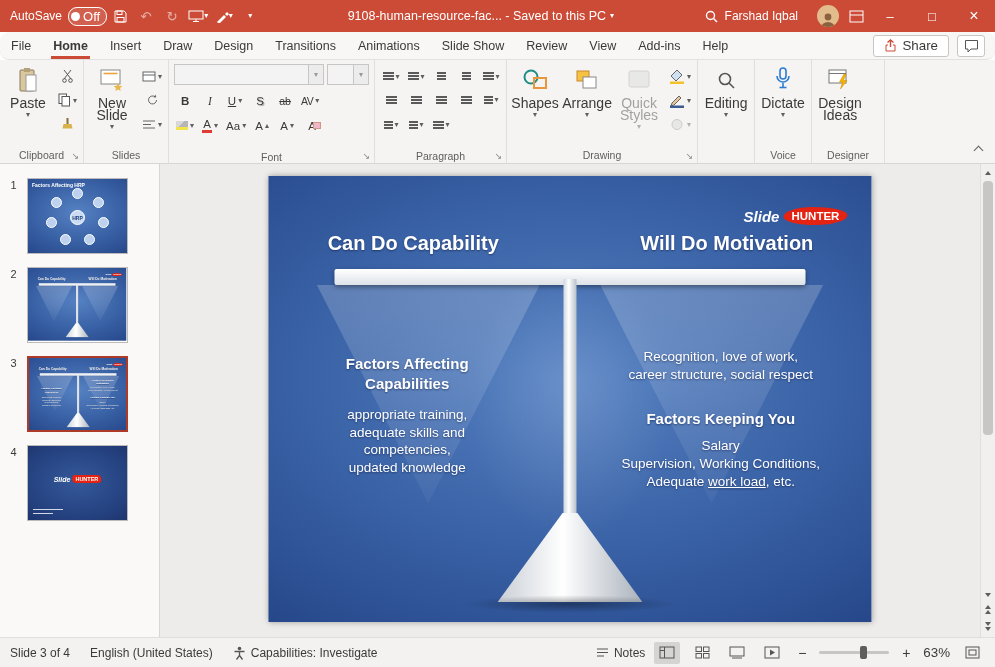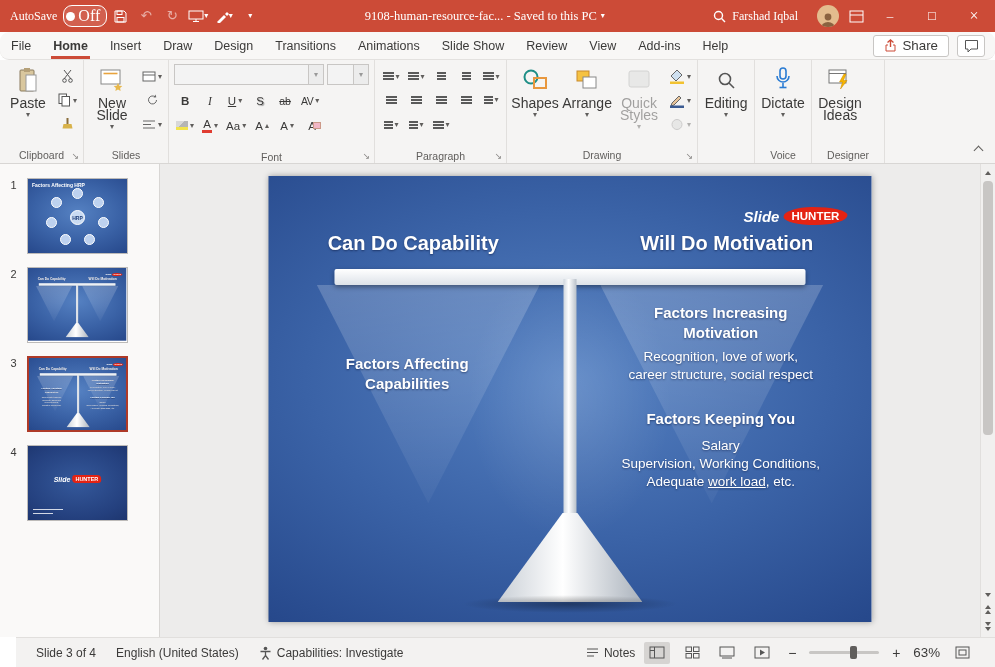--- a/index.html
+++ b/index.html
@@ -2,25 +2,25 @@
 <html><head>
 <meta charset="utf-8">
 <style>
 *{margin:0;padding:0;box-sizing:border-box;}
 html,body{width:995px;height:667px;}
 body{font-family:"Liberation Sans",sans-serif;background:#fff;overflow:hidden;}
 button{font-family:inherit;border:none;background:transparent;padding:0;cursor:default;color:inherit;}
 .app{width:995px;height:667px;display:flex;flex-direction:column;position:relative;overflow:hidden;}
 
 
-.titlebar{height:32px;background:#CC4B37;display:flex;align-items:center;color:#fff;font-size:12px;flex:0 0 auto;font-family:Liberation Serif, serif;}
+.titlebar{height:32px;background:#CC4B37;display:flex;align-items:center;color:#fff;font-size:12px;flex:0 0 auto;}
 .autosave{display:flex;align-items:center;gap:6px;margin-left:10px;}
 .as-pill{display:flex;align-items:center;gap:3px;border:1px solid #fff;border-radius:9px;padding:1px 6px 1px 2px;background:rgba(255,255,255,0.12);}
 .as-dot{width:9px;height:9px;border-radius:50%;background:#fff;}
-.as-state{font-size:16px;}
+.as-state{font-size:13px;}
 .tb-btn{width:26px;height:28px;display:flex;align-items:center;justify-content:center;color:#fff;}
 .tb-btn.dim{opacity:.55;}
 .tb-title{flex:1;text-align:center;font-size:12.5px;white-space:nowrap;overflow:hidden;display:flex;align-items:center;justify-content:center;gap:4px;}
 .tb-user{display:flex;align-items:center;gap:19px;margin-right:4px;}
 .avatar{width:22px;height:22px;border-radius:50%;background:#E3BC8E;display:flex;align-items:flex-end;justify-content:center;overflow:hidden;}
 .winbtn{width:42px;height:32px;display:flex;align-items:center;justify-content:center;font-size:13px;color:#fff;}
 .winbtn.close{font-size:16px;}
 .cvw{font-size:8px;line-height:8px;}
 
 
@@ -117,21 +117,21 @@
 
 .vscroll{width:15px;background:#F1F0EF;border-left:1px solid #E1DFDD;display:flex;flex-direction:column;align-items:center;padding:2px 0;flex:0 0 auto;}
 .sarr{height:13px;display:flex;align-items:center;justify-content:center;width:100%;}
 .track{flex:1;width:100%;position:relative;}
 .sthumb{position:absolute;left:2px;right:2px;top:2px;height:62%;background:#C8C6C4;border-radius:4px;}
 .dblbtn{height:17px;display:flex;flex-direction:column;align-items:center;justify-content:center;gap:1px;width:100%;}
 .tu{width:0;height:0;border-left:3.5px solid transparent;border-right:3.5px solid transparent;border-bottom:4.5px solid #605E5C;}
 .td{width:0;height:0;border-left:3.5px solid transparent;border-right:3.5px solid transparent;border-top:4.5px solid #605E5C;}
 
 
-.statusbar{height:30px;background:#F3F2F1;border-top:1px solid #E1DFDD;display:flex;align-items:center;font-size:12px;color:#3B3A39;padding:0 20px;gap:20px;flex:0 0 auto;margin-left:16px;}
+.statusbar{height:30px;background:#F3F2F1;border-top:1px solid #E1DFDD;display:flex;align-items:center;font-size:12px;color:#3B3A39;padding:0 10px;gap:20px;flex:0 0 auto;}
 .sb-item{display:flex;align-items:center;gap:5px;white-space:nowrap;}
 .sb-right{margin-left:auto;display:flex;align-items:center;gap:9px;}
 .vbtn{width:26px;height:22px;display:flex;align-items:center;justify-content:center;border-radius:2px;}
 .vbtn.active{background:#D6D4D2;}
 .ztrack{width:70px;height:3px;background:#C8C6C4;position:relative;border-radius:2px;}
 .zthumb{position:absolute;left:58%;top:-5px;width:7px;height:13px;background:#605E5C;border-radius:2px;}
 .zoombtn{width:16px;height:20px;display:flex;align-items:center;justify-content:center;font-size:14px;color:#3B3A39;}
 </style>
 </head>
 <body>
@@ -675,22 +675,24 @@
         <div class="cone"></div>
         <div class="base-shadow"></div>
         <div class="logo">
           <span class="logo-slide">Slide</span>
           <span class="logo-hunter">HUNTER</span>
         </div>
         <div class="s-title l">Can Do Capability</div>
         <div class="s-title r">Will Do Motivation</div>
         <div class="s-h lh pre">Factors Affecting
 Capabilities</div>
-        <div class="s-h rh1 pre">Factors Increasing
-Motivation</div>
+        <div class="s-b lb pre">appropriate training,
+adequate skills and
+competencies,
+updated knowledge</div>
         <div class="s-b rb1 pre">Recognition, love of work,
 career structure, social respect</div>
         <div class="s-h rh2">Factors Keeping You</div>
         <div class="s-b rb2">
           <div>Salary</div>
           <div>Supervision, Working Conditions,</div>
           <div><span>Adequate </span><span class="ul">work load</span><span>, etc.</span></div>
         </div>
       </div>
     </div>

